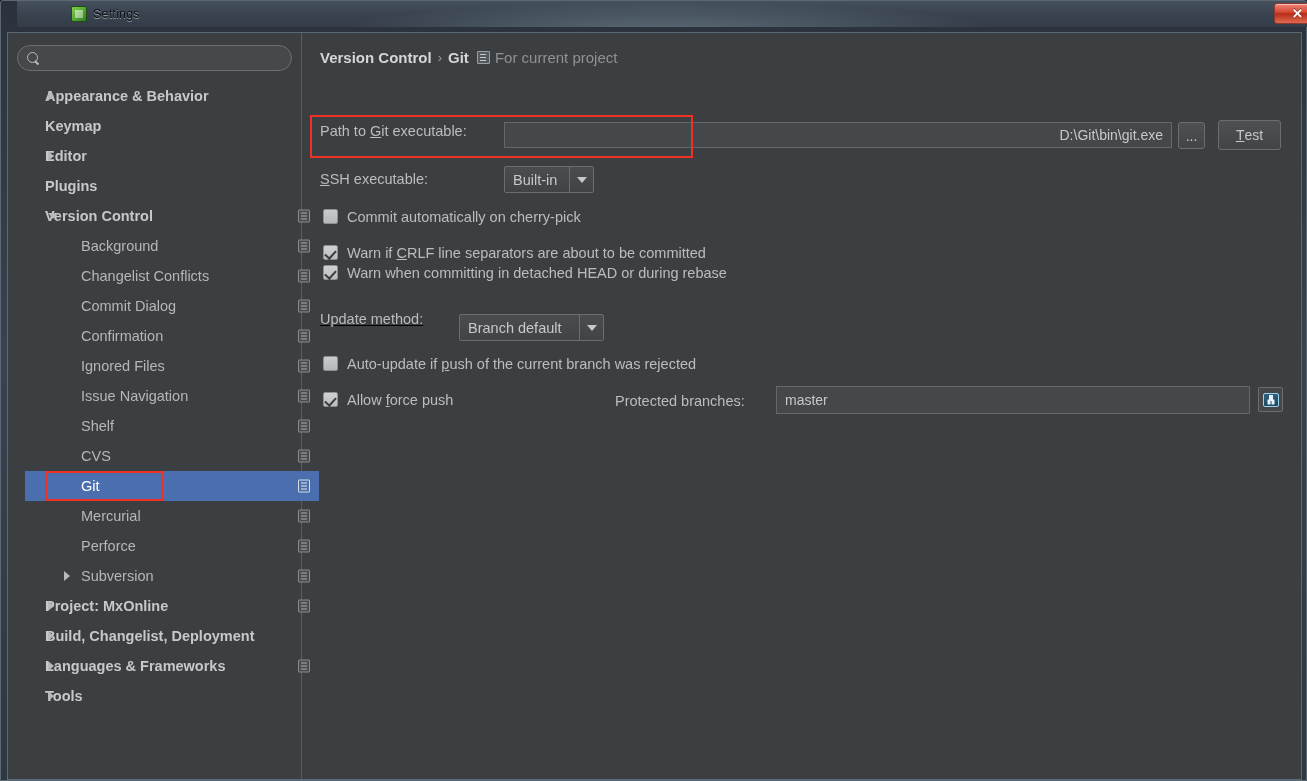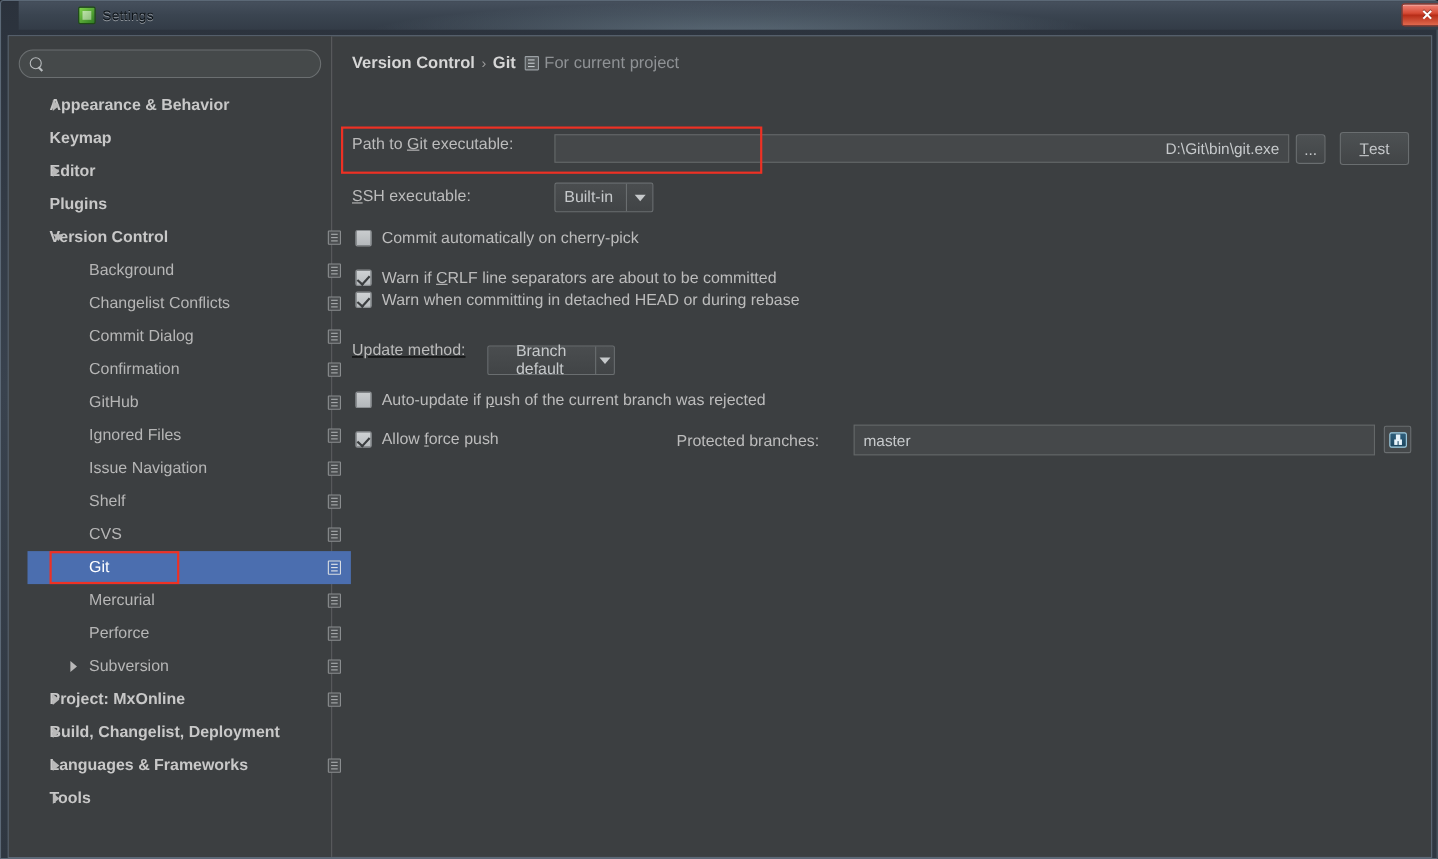--- a/index.html
+++ b/index.html
@@ -269,24 +269,20 @@
           </div>
           <div class="node lvl1">
             <span>Commit Dialog</span>
             <span class="scope-icon"></span>
           </div>
           <div class="node lvl1">
             <span>Confirmation</span>
             <span class="scope-icon"></span>
           </div>
           <div class="node lvl1">
-            <span>GitHub</span>
-            <span class="scope-icon"></span>
-          </div>
-          <div class="node lvl1">
             <span>Ignored Files</span>
             <span class="scope-icon"></span>
           </div>
           <div class="node lvl1">
             <span>Issue Navigation</span>
             <span class="scope-icon"></span>
           </div>
           <div class="node lvl1">
             <span>Shelf</span>
             <span class="scope-icon"></span>
@@ -379,21 +375,21 @@
       </div>
 
       <div class="cbrow" style="left:20px; top:232px;">
         <span class="cbox checked"></span>
         <span class="cbtext">Warn when committing in detached HEAD or during rebase</span>
       </div>
 
       <div class="row" style="left:17px; top:278px;text-decoration:underline;">
         <span class="lbl">Update method:</span>
       </div>
-      <div class="combo" style="position:absolute; left:140px; top:281px; width:116px;padding-left:17px;">
+      <div class="combo" style="position:absolute; left:156px; top:281px; width:145px;">
         <span class="cval">Branch default</span>
         <span class="cbtn">
             <i></i>
           </span>
       </div>
 
       <div class="cbrow" style="left:20px; top:323px;">
         <span class="cbox unchecked"></span>
         <span class="cbtext"><span>Auto-update if </span><span class="u">p</span><span>ush of the current branch was rejected</span></span>
       </div>

